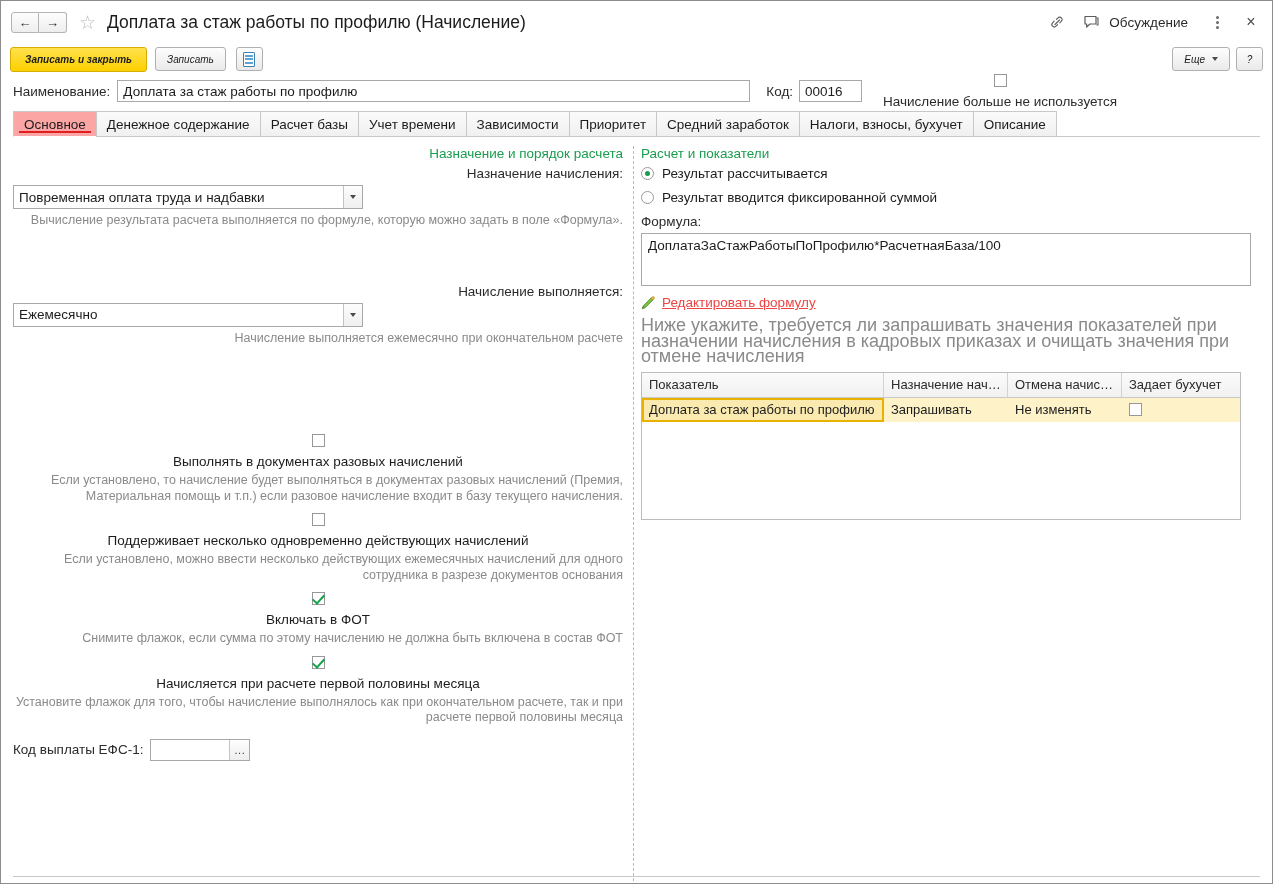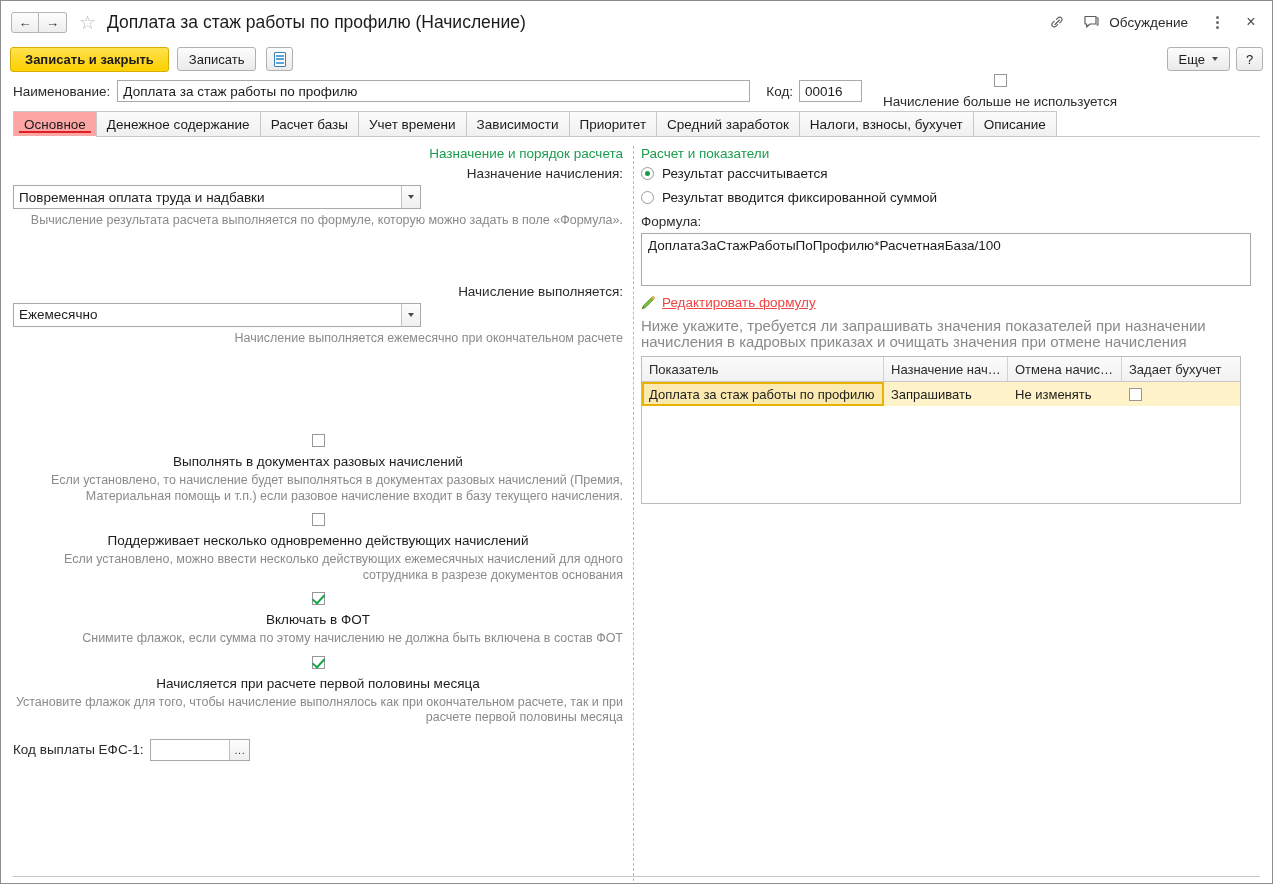--- a/index.html
+++ b/index.html
@@ -78,26 +78,27 @@
     height: 32px;
     display: flex; align-items: center;
     padding: 0 9px;
     position: relative;
   }
   .btn {
     height: 24px;
     border: 1px solid #b0b0b0;
     border-radius: 3px;
     background: linear-gradient(#fdfdfd, #eaeaea);
-    font-size: 13px;
+    font-size: 10px;
     color: #1c1c1c;
     padding: 0 11px;
     display: flex; align-items: center; justify-content: center;
     cursor: pointer;
     white-space: nowrap;
+    font-style: italic;
   }
   .btn.primary {
     background: linear-gradient(#ffe14d, #fcd000);
     border: 1px solid #d7ae00;
     font-weight: bold;
     color: #1c1c1c;
     height: 25px;
     padding: 0 14px;
   }
   .btn.icon-only {
@@ -227,21 +228,21 @@
     margin-bottom: 5px;
   }
   .field-label { font-size: 13.5px; color: #2b2b2b; margin-bottom: 4px; }
   .hint {
     font-size: 12.5px;
     color: #8a8a8a;
     line-height: 15.5px;
     margin-top: 4px;
   }
   .combo {
-    width: 408px;
+    width: 350px;
     height: 24px;
     display: flex;
     border: 1px solid #a9a9a9;
     background: #ffffff;
     align-items: stretch;
   }
   .combo .val {
     flex: 1 1 auto;
     display: flex; align-items: center;
     padding: 0 5px;
@@ -312,21 +313,21 @@
     font-size: 13.5px; color: #1c1c1c;
   }
   .editlink-row { display: flex; align-items: center; gap: 7px; margin-top: 9px; }
   .pencil-icon { width: 14px; height: 14px; display:block; }
   .editlink {
     font-size: 13.5px; color: #ef4444;
     text-decoration: underline;
     cursor: pointer;
   }
   .right-hint {
-    font-size: 15px; color: #8a8a8a;
+    font-size: 18px; color: #8a8a8a;
     line-height: 15.5px;
     margin-top: 8px;
   }
 
   .grid {
     width: 600px;
     margin-top: 7px;
     border: 1px solid #bcbcbc;
     background: #ffffff;
     height: 148px;

